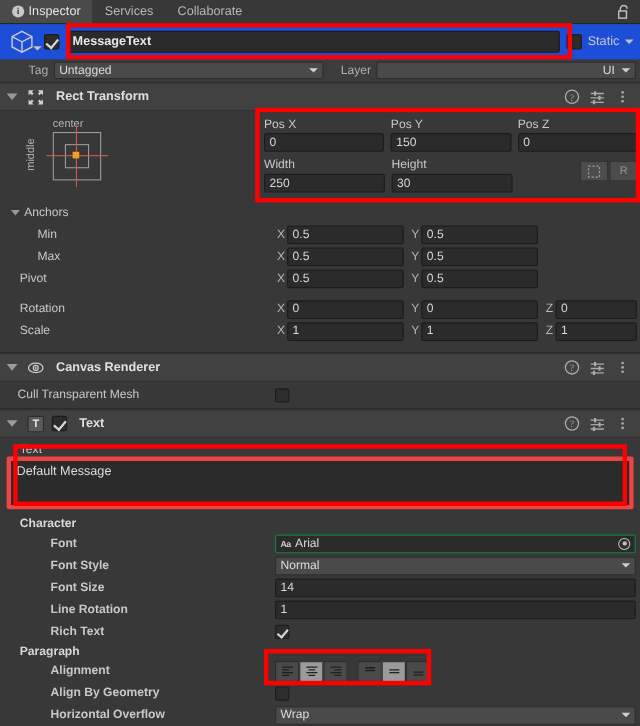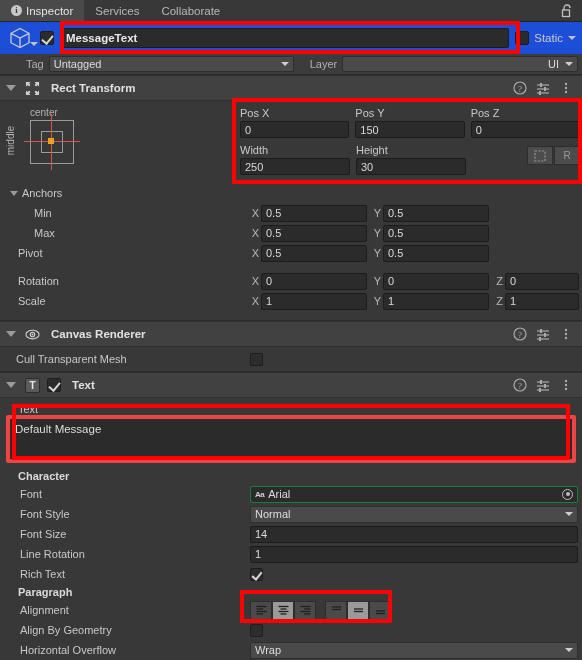--- a/index.html
+++ b/index.html
@@ -79,21 +79,21 @@
   .t-badge{
     width:15px;height:15px;background:#5a5a5a;border:1px solid #2c2c2c;border-radius:2px;
     color:#e8e8e8;font-size:10px;font-weight:bold;text-align:center;line-height:14px;
   }
   .comp-check{ width:14px;height:14px;background:#2b2b2b;border:1px solid #1d1d1d;border-radius:2px;position:relative;}
   .comp-check.on:after{ content:""; position:absolute; left:3px; top:1px; width:5px;height:9px;
     border:solid #d8d8d8; border-width:0 2px 2px 0; transform:rotate(40deg);}
 
   
   .rt-body{ height:82px; background:#383838; position:relative; }
-  .anchor-widget{ position:absolute; left:8px; top:4px; width:90px; height:72px; }
+  .anchor-widget{ position:absolute; left:26px; top:4px; width:90px; height:72px; }
   .anchor-widget .ctr-lbl{ position:absolute; left:22px; top:2px; font-size:10px; color:#b4b4b4; }
   .anchor-widget .mid-lbl{
     position:absolute; left:-12px; top:30px; font-size:10px; color:#b4b4b4;
     transform:rotate(-90deg); transform-origin:center;
   }
   .anchor-widget .box{ position:absolute; left:22px; top:15px; width:44px; height:44px; border:1px solid #9b9b9b; }
   .anchor-widget .inner{ position:absolute; left:33px; top:26px; width:22px; height:22px; border:1px solid #9b9b9b;}
   .anchor-widget .hline{ position:absolute; left:16px; top:36px; width:56px; height:1px; background:#d05a4a;}
   .anchor-widget .vline{ position:absolute; left:43px; top:9px; width:1px; height:56px; background:#d05a4a;}
   .anchor-widget .dot{ position:absolute; left:40px; top:33px; width:6px; height:6px; background:#f0a020;}
@@ -107,21 +107,21 @@
     color:#d8d8d8; font-size:11px; display:flex; align-items:center; padding:0 4px;
   }
   .fg-spacer{ height:4px; }
   .blue-raw{ position:absolute; right:2px; top:45px; display:flex; gap:1px;}
   .br-btn{ width:26px;height:19px;background:#4c4c4c;border:1px solid #2d2d2d;
     display:flex;align-items:center;justify-content:center;color:#9a9a9a;font-size:10px;}
 
   
   .prow{ height:20px; display:flex; align-items:center; }
   .prow .lbl{ width:250px; padding-left:18px; font-size:11px; color:#c8c8c8; }
-  .prow .lbl.ind2{ padding-left:20px; }
+  .prow .lbl.ind2{ padding-left:46px;font-weight:bold; }
   .prow .lbl.sec{ padding-left:18px; font-weight:bold; color:#d9d9d9; }
   .prow .lbl.sub{ padding-left:34px; }
   .axis{ font-size:11px; color:#b9b9b9; width:11px; text-align:center; flex:0 0 auto;}
   .f2{ width:106px; }
   .f3{ width:106px; }
   .foldout-sm{ width:0;height:0;border-left:4px solid transparent;border-right:4px solid transparent;border-top:5px solid #9a9a9a; margin-right:4px;}
 
   .chk{ width:13px;height:13px;background:#2d2d2d;border:1px solid #1d1d1d;border-radius:2px; position:relative;}
   .chk.on:after{ content:""; position:absolute; left:3px; top:1px; width:4px;height:8px;
     border:solid #d8d8d8; border-width:0 2px 2px 0; transform:rotate(40deg);}

